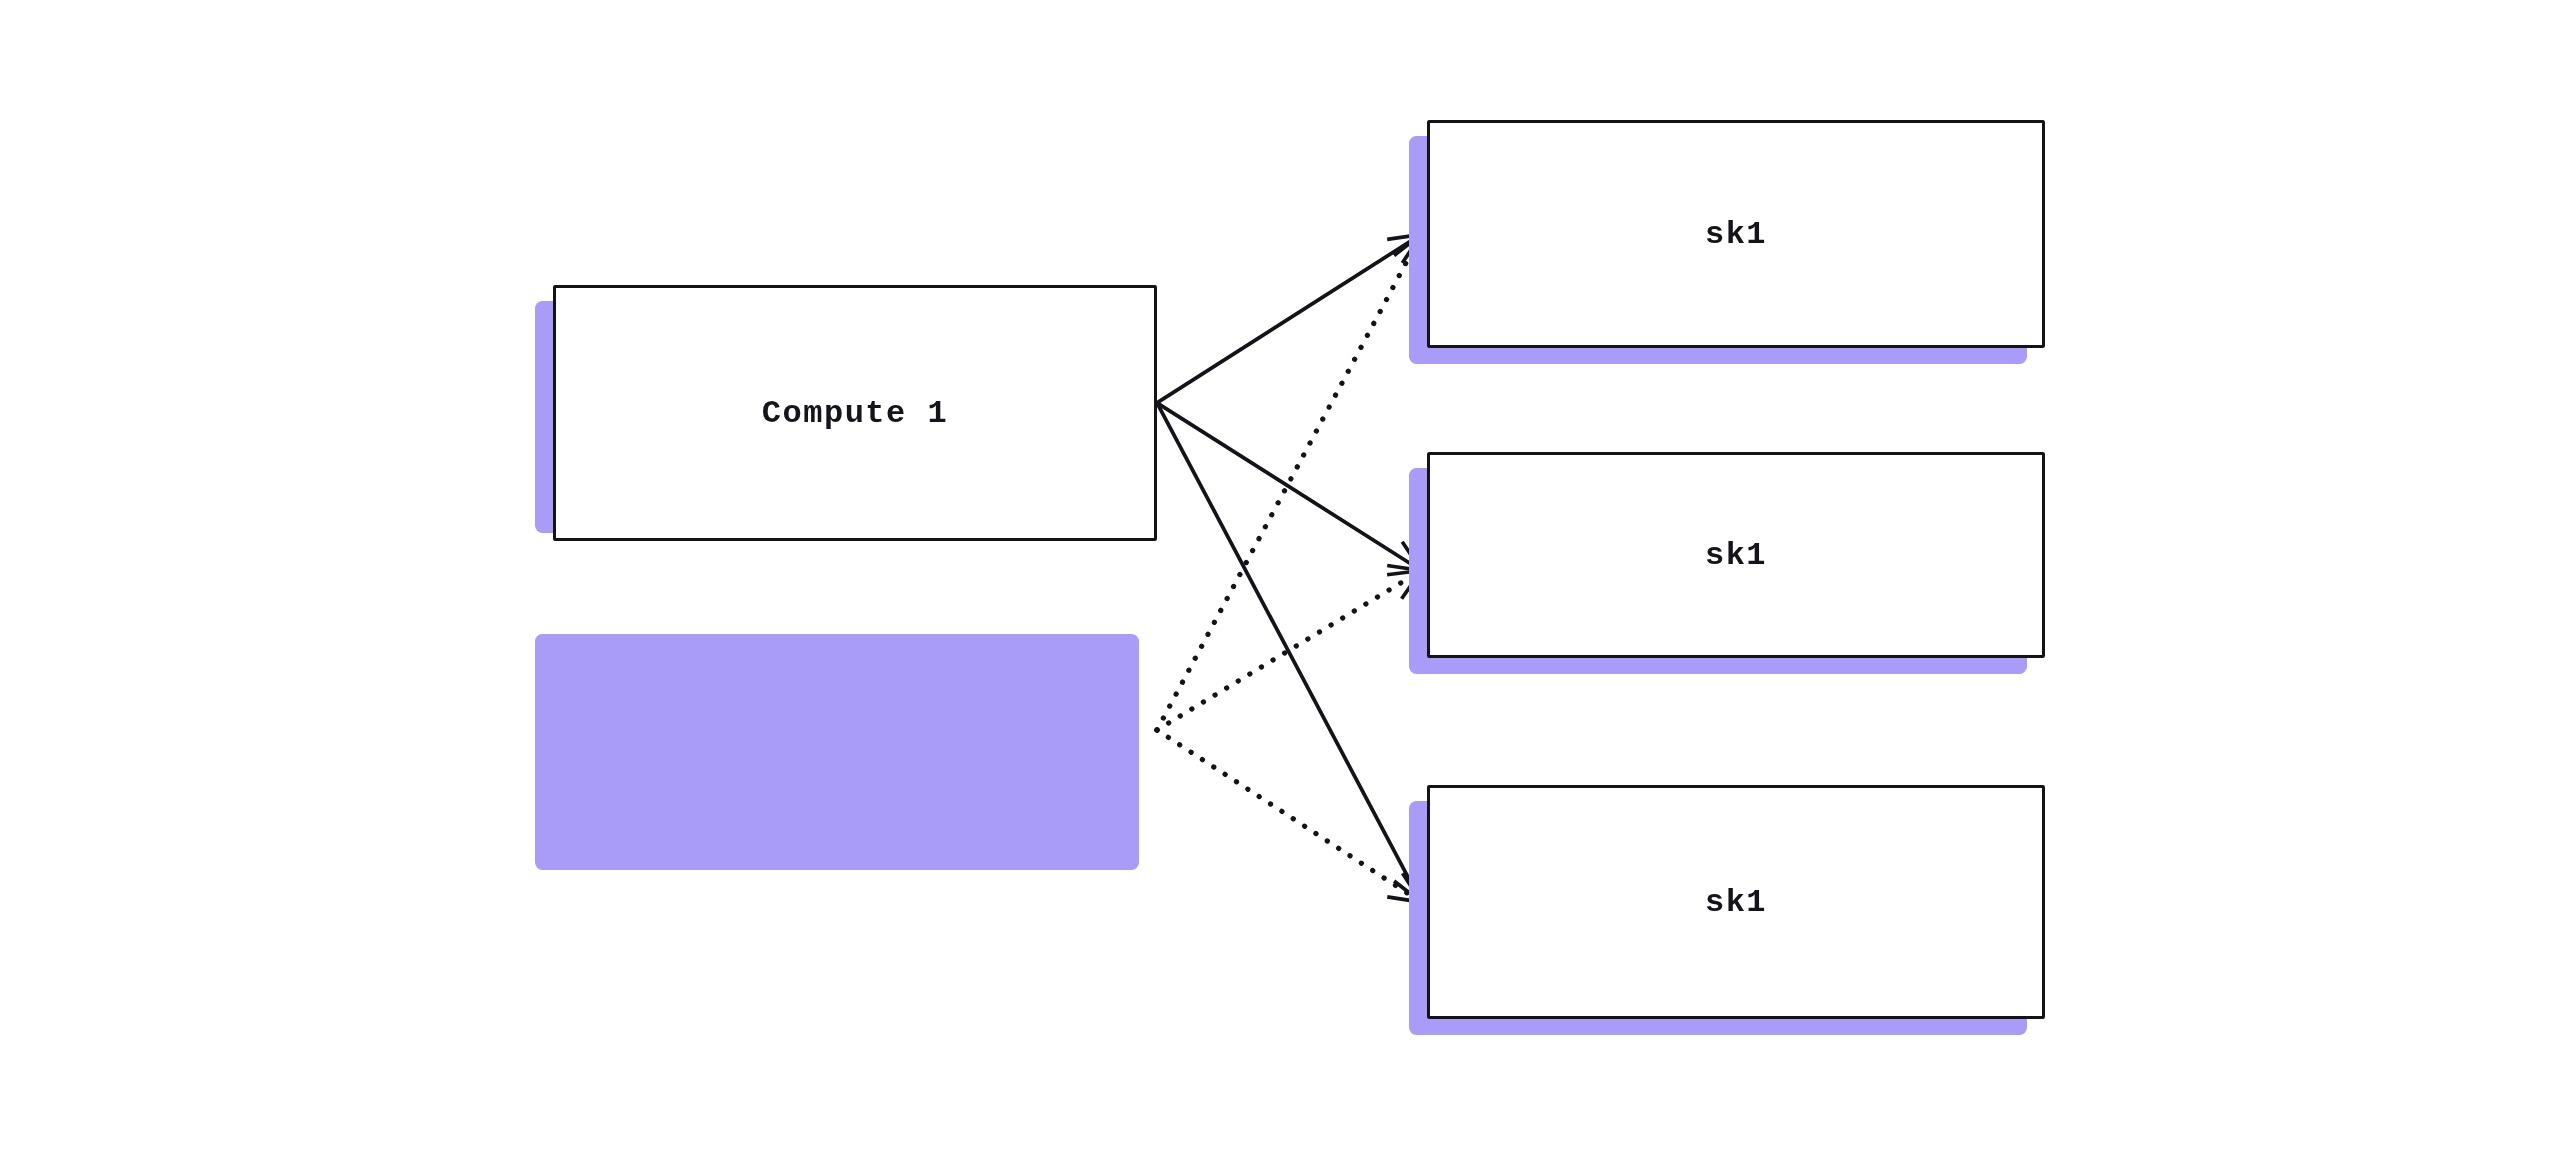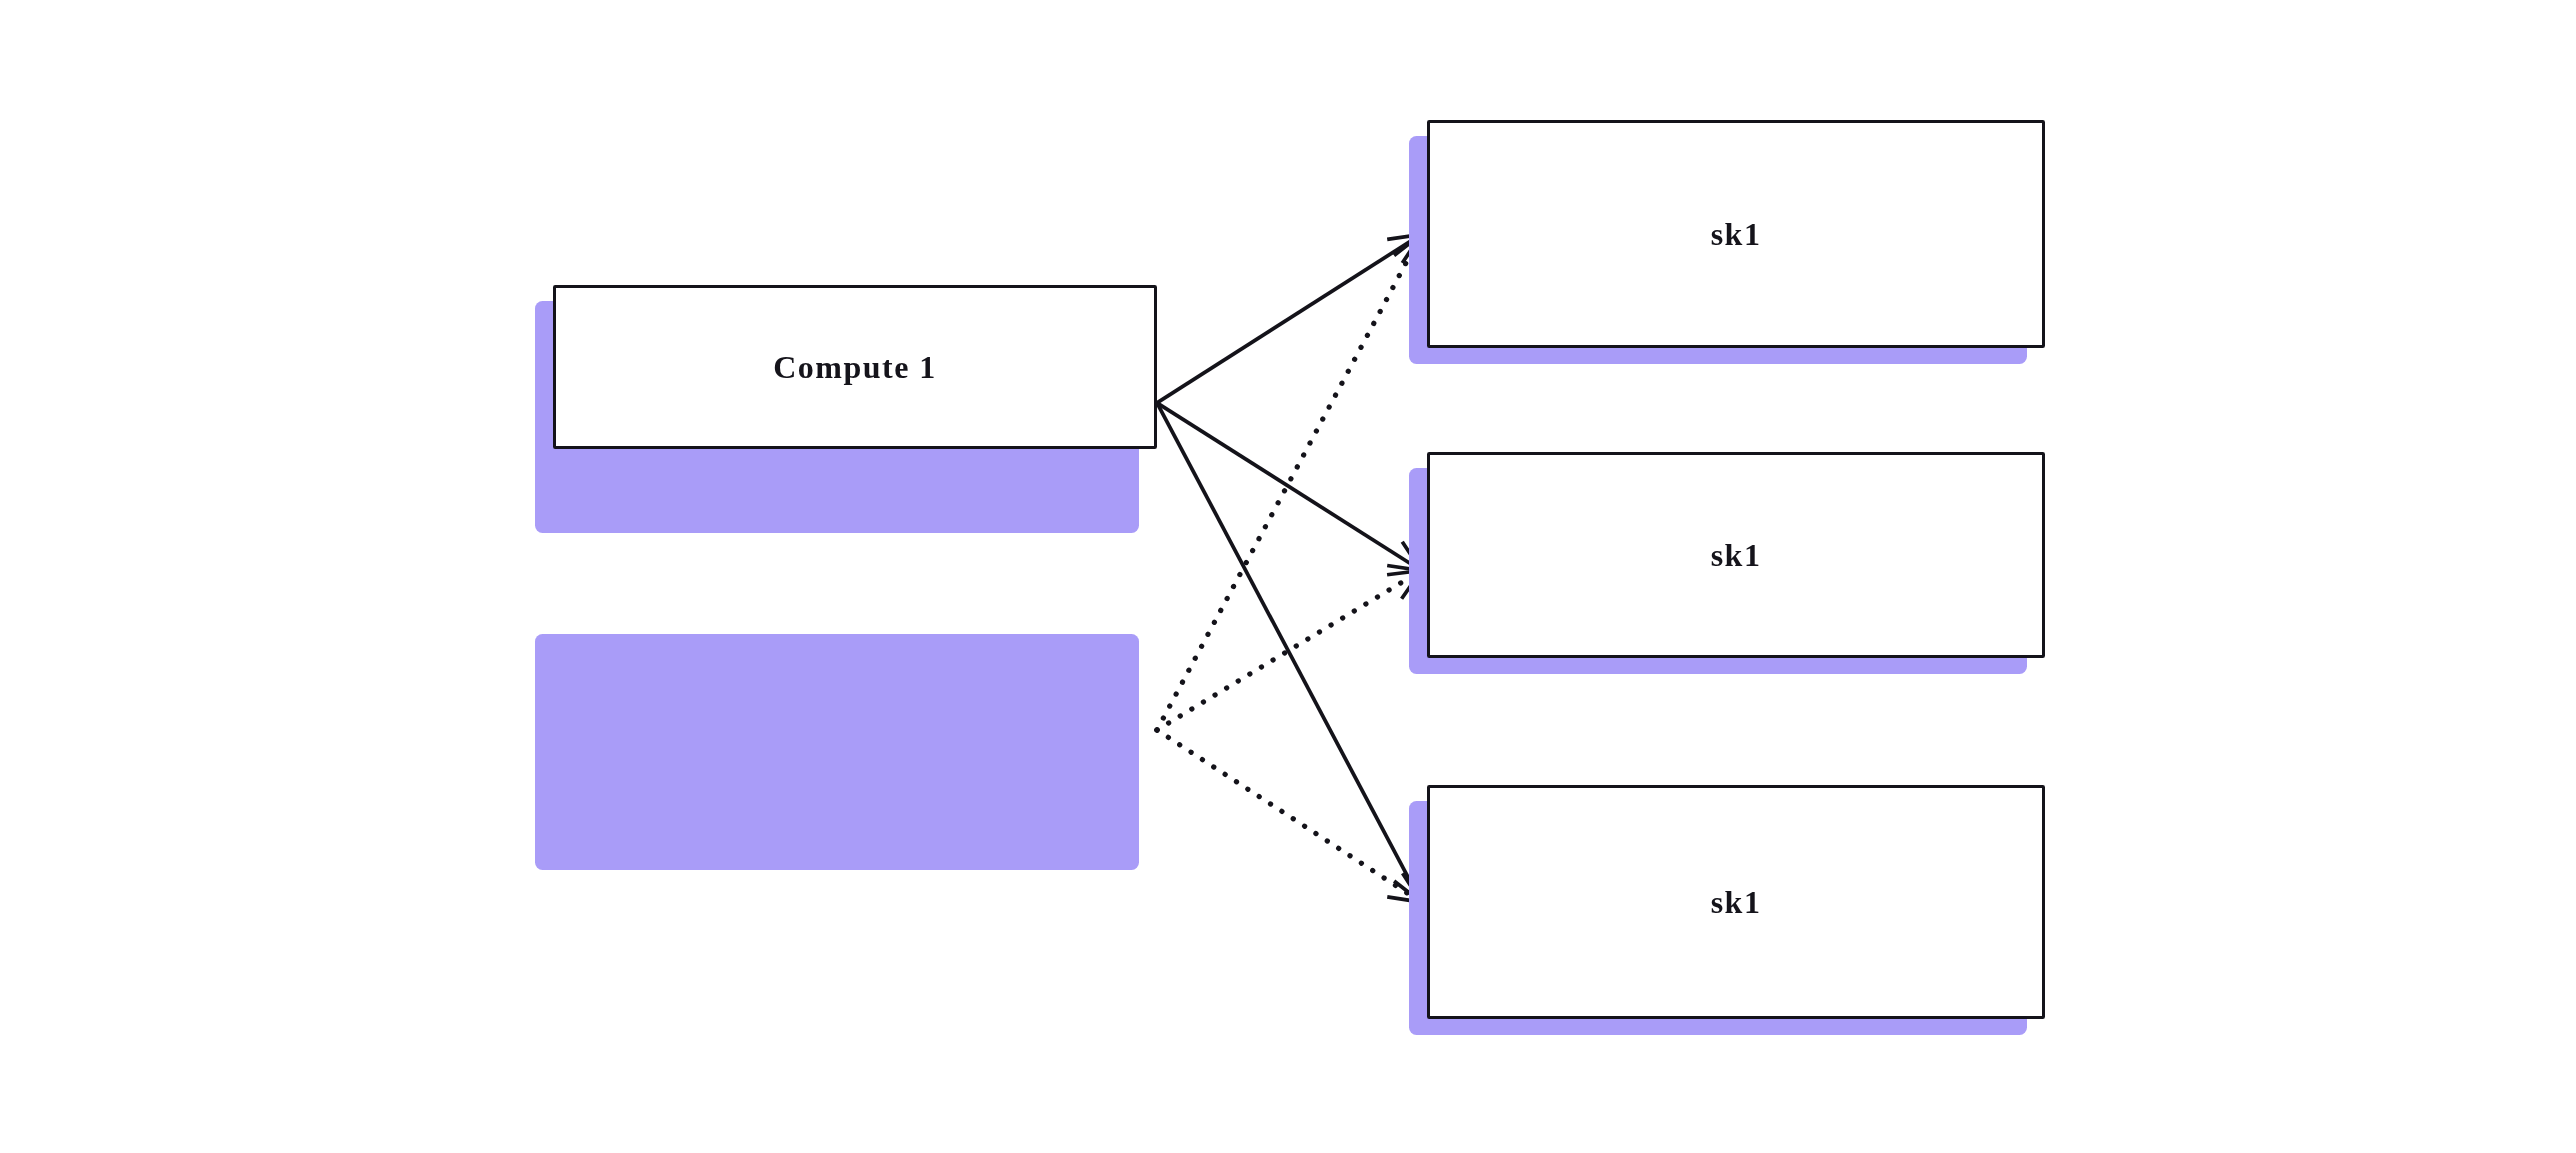--- a/index.html
+++ b/index.html
@@ -39,21 +39,21 @@
     box-sizing: border-box;
     background: #ffffff;
     border: 3.7px solid #14131a;
     border-radius: 2.2px;
     display: flex;
     align-items: center;
     justify-content: center;
     z-index: 3;
   }
   .node-label {
-    font-family: Liberation Serif, serif;
+    font-family: Liberation Mono, monospace;
     font-weight: bold;
     color: #15141b;
     letter-spacing: 1.5px;
     white-space: nowrap;
     user-select: none;
   }
   .node.compute .node-label { font-size: 32px; }
   .node.store   .node-label { font-size: 32px; }
 </style>
 </head>
@@ -87,21 +87,21 @@
         <path d="M 1852.5691470504917 1197.7862908098436 L 1898 1205 L 1873.0482334278606 1166.3553451958817" fill="none" stroke="#14131a" stroke-width="5" stroke-linecap="butt" stroke-linejoin="miter"></path>
       </g>
     </svg>
 
   <div class="node-shadow" style="left: 535px; top: 301px; width: 604px; height: 232px; background: rgb(169, 156, 248);"></div>
   <div class="node-shadow" style="left: 535px; top: 634px; width: 604px; height: 236px; background: rgb(169, 156, 248);"></div>
   <div class="node-shadow" style="left: 1409px; top: 136px; width: 618px; height: 228px; background: rgb(169, 156, 248);"></div>
   <div class="node-shadow" style="left: 1409px; top: 468px; width: 618px; height: 206px; background: rgb(169, 156, 248);"></div>
   <div class="node-shadow" style="left: 1409px; top: 801px; width: 618px; height: 234px; background: rgb(169, 156, 248);"></div>
 
-  <div class="node compute" style="left: 553px; top: 285px; width: 604px; height: 164px; border-color: rgb(20, 19, 26); background: rgb(255, 255, 255); text-align: center;">
+  <div class="node compute" style="left: 553px; top: 285px; width: 604px; height: 256px; border-color: rgb(20, 19, 26); background: rgb(255, 255, 255); text-align: center;">
     <span class="node-label" style="color: rgb(21, 20, 27);">Compute 1</span>
   </div>
   <div class="node store" style="left: 1427px; top: 120px; width: 618px; height: 228px; border-color: rgb(20, 19, 26); background: rgb(255, 255, 255);">
     <span class="node-label" style="color: rgb(21, 20, 27);">sk1</span>
   </div>
   <div class="node store" style="left: 1427px; top: 452px; width: 618px; height: 206px; border-color: rgb(20, 19, 26); background: rgb(255, 255, 255);">
     <span class="node-label" style="color: rgb(21, 20, 27);">sk1</span>
   </div>
   <div class="node store" style="left: 1427px; top: 785px; width: 618px; height: 234px; border-color: rgb(20, 19, 26); background: rgb(255, 255, 255);">
     <span class="node-label" style="color: rgb(21, 20, 27);">sk1</span>

